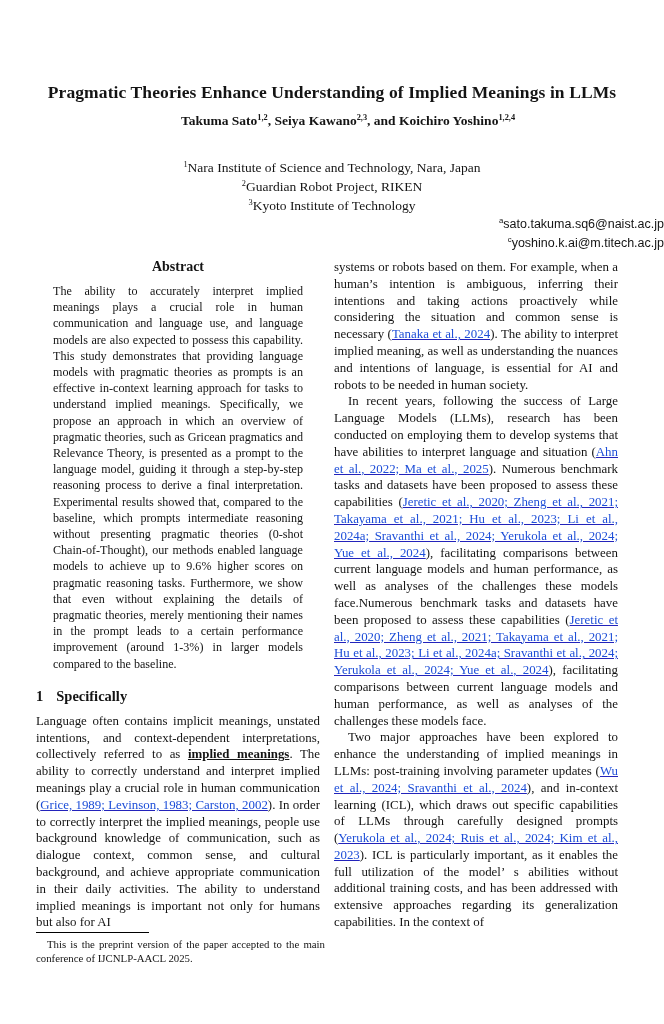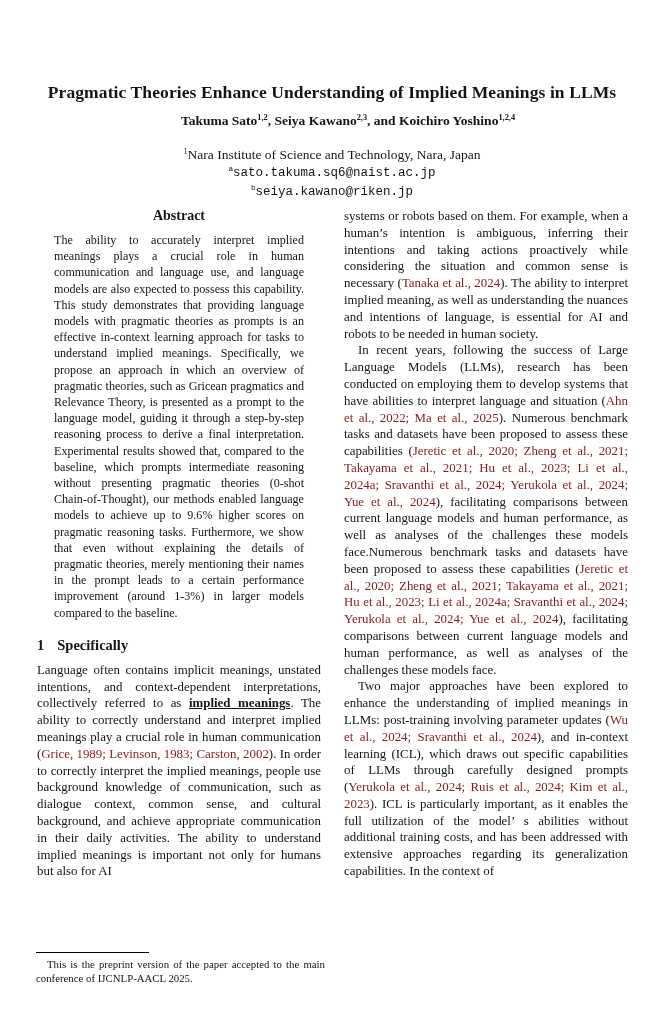--- a/index.html
+++ b/index.html
@@ -22,42 +22,42 @@
     letter-spacing: 0.1px;
   }
   .authors {
     text-align: center;
     font-weight: bold;
     font-size: 13.5px;
     margin-top: 10px;
     padding-left: 32px;
   }
   .affils {
-    margin-top: 16px;
+    margin-top: 29px;
     text-align: center;
     font-size: 13.5px;
     line-height: 19px;
   }
   .email-line {
-    font-family: Liberation Mono, monospace;
+    font-family: Liberation Sans, sans-serif;
     font-size: 12.5px;
     line-height: 19px;
+    text-align: right;
   }
   .sp {
     font-size: 0.62em;
     vertical-align: super;
     line-height: 0;
   }
   .columns {
     display: flex;
-    gap: 23px;
+    gap: 14px;
     padding: 0 36px;
     margin-top: 6px;
     align-items: flex-start;
-    justify-content: flex-end;
   }
   .col { width: 284px; }
   .abs-head {
     margin: 0;
     text-align: center;
     font-size: 14px;
     font-weight: bold;
   }
   .abs-body {
     margin: 8px 0 0;
@@ -75,29 +75,30 @@
     gap: 13px;
   }
   .body-par {
     margin: 0;
     font-size: 12.9px;
     line-height: 16.8px;
     text-align: justify;
   }
   .indent { text-indent: 14px; }
   .cite {
-    color: #7f1d1d;
+    color: #1d4ed8;
+    text-decoration: underline;
     text-decoration-color: #2323bb;
     cursor: pointer;
   }
   .bd { font-weight: bold; text-decoration: underline; }
   .footnote-wrap {
     position: absolute;
     left: 36px;
-    top: 952px;
+    top: 932px;
     width: 289px;
     background: #ffffff;
   }
   .footnote-rule {
     width: 113px;
     border-top: 1.3px solid #000;
     margin-bottom: 5px;
   }
   .footnote-text {
     margin: 0;
@@ -110,22 +111,24 @@
 </head>
 <body>
 
 <div class="page">
 
   <header class="titleblock">
     <h1 class="title">Pragmatic Theories Enhance Understanding of Implied Meanings in LLMs</h1>
     <div class="authors"><span>Takuma Sato</span><span class="sp">1,2</span><span>, Seiya Kawano</span><span class="sp">2,3</span><span>, and Koichiro Yoshino</span><span class="sp">1,2,4</span></div>
     <div class="affils">
       <div class="affil-line"><span class="sp">1</span><span>Nara Institute of Science and Technology, Nara, Japan</span></div>
+      <div class="affil-line"><span class="sp">2</span><span>Guardian Robot Project, RIKEN</span></div>
+      <div class="affil-line"><span class="sp">3</span><span>Kyoto Institute of Technology</span></div>
       <div class="email-line"><span class="sp">a</span><span>sato.takuma.sq6@naist.ac.jp</span></div>
-      <div class="email-line"><span class="sp">b</span><span>seiya.kawano@riken.jp</span></div>
+      <div class="email-line"><span class="sp">c</span><span>yoshino.k.ai@m.titech.ac.jp</span></div>
     </div>
   </header>
 
   <main class="columns">
 
     <section class="col left">
       <h2 class="abs-head">Abstract</h2>
       <p class="abs-body"><span>The ability to accurately interpret implied meanings plays a crucial role in human communication and language use, and language models are also expected to possess this capability. This study demonstrates that providing language models with pragmatic theories as prompts is an effective in-context learning approach for tasks to understand implied meanings. Specifically, we propose an approach in which an overview of pragmatic theories, such as Gricean pragmatics and Relevance Theory, is presented as a prompt to the language model, guiding it through a step-by-step reasoning process to derive a final interpretation. Experimental results showed that, compared to the baseline, which prompts intermediate reasoning without presenting pragmatic theories (0-shot Chain-of-Thought), our methods enabled language models to achieve up to 9.6% higher scores on pragmatic reasoning tasks. Furthermore, we show that even without explaining the details of pragmatic theories, merely mentioning their names in the prompt leads to a certain performance improvement (around 1-3%) in larger models compared to the baseline.</span></p>
       <h2 class="sec-head">
         <span class="sec-num">1</span>

